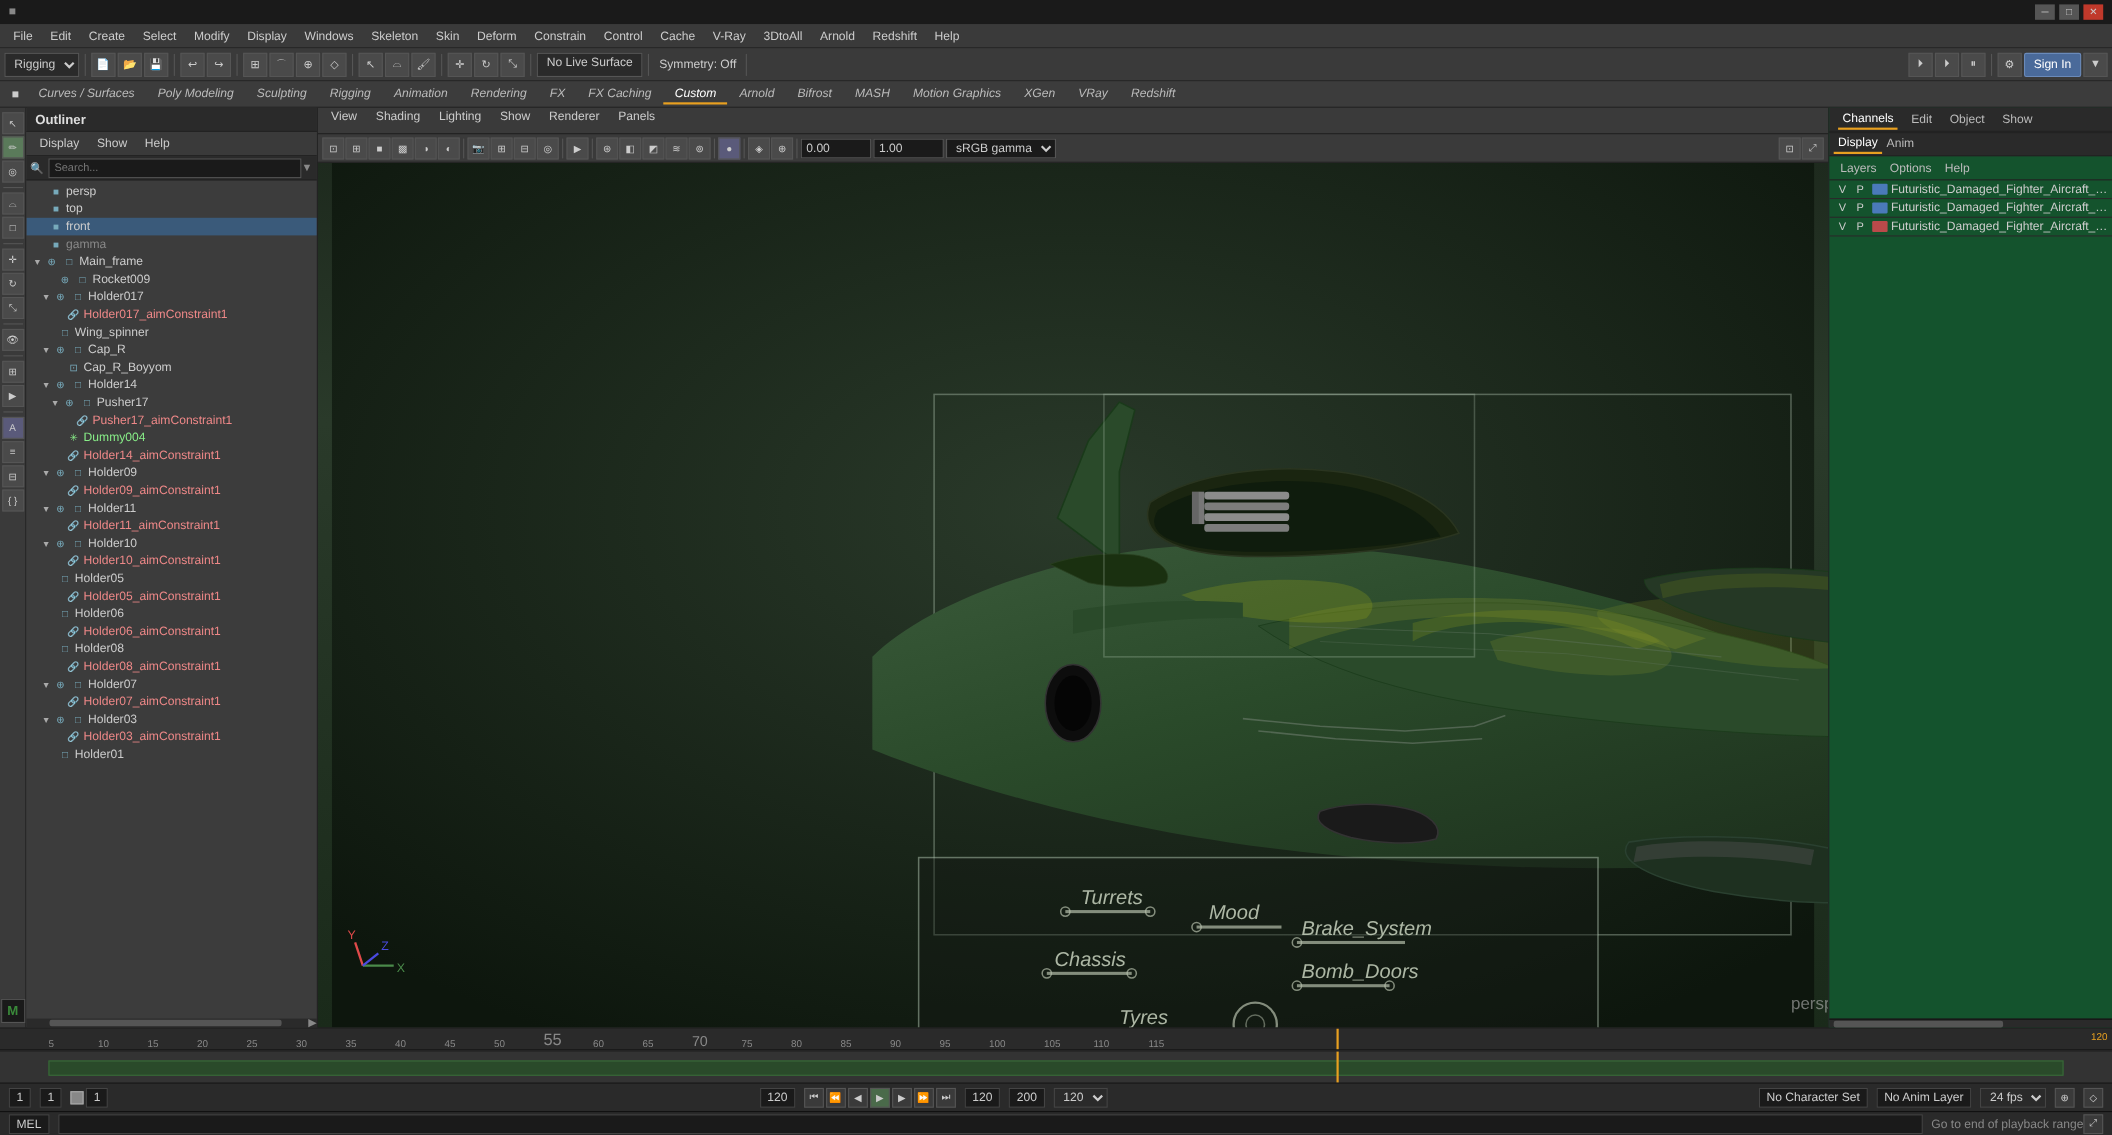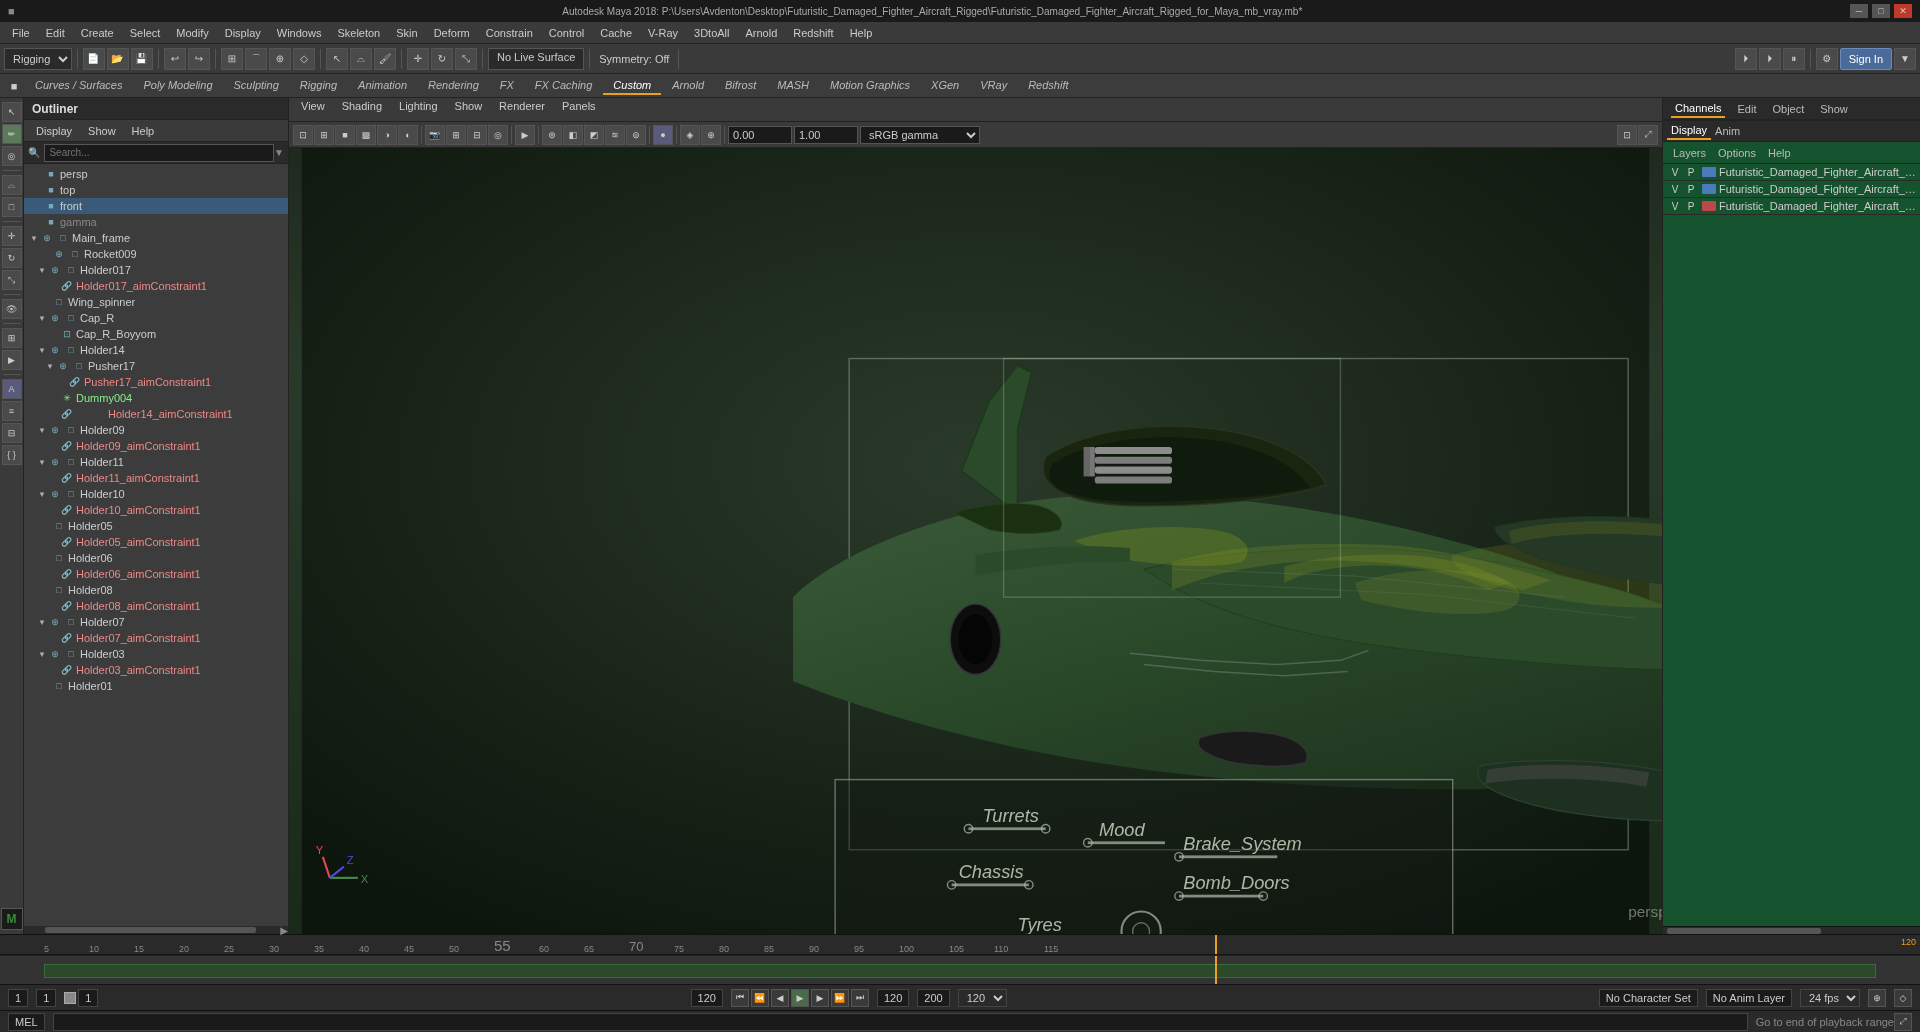--- a/index.html
+++ b/index.html
@@ -55,21 +55,21 @@
     .icon-constraint { color: #e88; }
 
     
     #viewport-area { flex: 1; display: flex; flex-direction: column; background: #1a1a1a; }
     #viewport-toolbar { height: 24px; background: #3a3a3a; display: flex; align-items: flex-start; padding: 0 4px; gap: 1px; border-bottom: 1px solid #222; }
     #viewport-toolbar2 { height: 26px; background: #3a3a3a; display: flex; align-items: center; padding: 0 4px; gap: 1px; border-bottom: 1px solid #222; }
     .vp-btn { width: 20px; height: 20px; background: #4a4a4a; border: 1px solid #555; display: flex; align-items: center; justify-content: center; cursor: pointer; font-size: 9px; color: #ccc; }
     .vp-menu { padding: 2px 8px; font-size: 11px; color: #ccc; cursor: pointer; }
     .vp-separator { width: 1px; height: 18px; background: #555; margin: 0 2px; }
     .vp-input { width: 64px; background: #1a1a1a; border: 1px solid #555; color: #ccc; padding: 1px 4px; font-size: 11px; height: 18px; }
-    .vp-gamma { background: #1a1a1a; border: 1px solid #555; color: #ccc; padding: 1px 4px; font-size: 11px; height: 18px; width: 120px; }
+    .vp-gamma { background: #1a1a1a; border: 1px solid #555; color: #ccc; padding: 1px 4px; font-size: 11px; height: 18px; width: 100px; }
 
     
     #viewport-canvas { flex: 1; background: #2a2a2a; position: relative; overflow: hidden; }
 
     
     #scene-bg { position: absolute; inset: 0; background: linear-gradient(180deg, #1e2a1e 0%, #2a3a2a 30%, #1a2a1a 100%); }
 
     
     #channels-panel { width: 258px; background: #14532d; display: flex; flex-direction: column; border-left: 1px solid #222; }
     #channels-header { height: 22px; background: #2a2a2a; display: flex; align-items: center; padding: 0 8px; gap: 8px; border-bottom: 1px solid #222; }
@@ -107,21 +107,20 @@
 
     
     .blue-dot { background: #4a7aba; }
     .red-dot { background: #ba4a4a; }
   </style>
 </head>
 <body>
 
 <div id="title-bar">
   <span style="font-size:11px;color:#888;">■</span>
-  <span id="title-text" style="font-size:10px;color:#aaa;flex:1;text-align:center;overflow:hidden;text-overflow:ellipsis;white-space:nowrap;">Autodesk Maya 2018: P:\Users\Avdenton\Desktop\Futuristic_Damaged_Fighter_Aircraft_Rigged\Futuristic_Damaged_Fighter_Aircraft_Rigged_for_Maya_mb_vray.mb*</span>
   <div class="win-controls">
     <button class="win-btn">─</button>
     <button class="win-btn">□</button>
     <button class="win-btn close">✕</button>
   </div>
 </div>
 
 <div id="menu-bar">
   <span class="menu-item">File</span>
   <span class="menu-item">Edit</span>
@@ -354,21 +353,21 @@
         <span class="tree-indent" style="width:24px;"></span>
         <span class="tree-arrow"></span>
         <span class="tree-icon" style="color:#8e8;">✳</span>
         <span class="tree-label" style="color:#8e8;">Dummy004</span>
       </div>
 
       <div class="tree-item">
         <span class="tree-indent" style="width:24px;"></span>
         <span class="tree-arrow"></span>
         <span class="tree-icon" style="color:#e88;">🔗</span>
-        <span class="tree-label" style="color:#e88;margin-left:32px;">Holder14_aimConstraint1</span>
+        <span class="tree-label" style="color:#e88;">Holder14_aimConstraint1</span>
       </div>
 
       <div class="tree-item">
         <span class="tree-indent" style="width:12px;"></span>
         <span class="tree-arrow" style="color:#aaa;">▼</span>
         <span class="tree-icon" style="color:#7ab;">⊕</span>
         <span class="tree-icon" style="color:#7ab;">□</span>
         <span class="tree-label">Holder09</span>
       </div>
 

